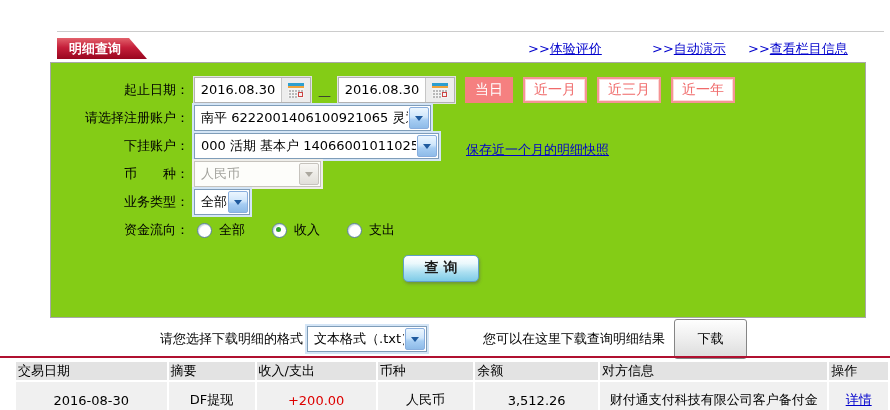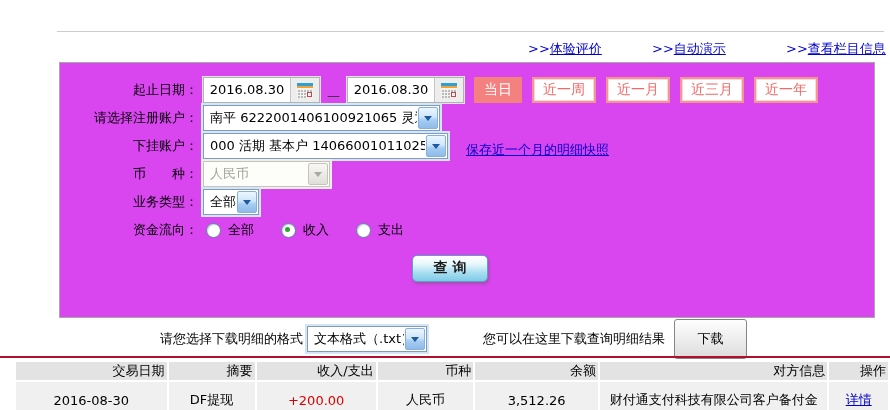--- a/index.html
+++ b/index.html
@@ -15,22 +15,22 @@
     color:#fff;font-weight:bold;font-size:13px;
     background:linear-gradient(180deg,#e2616b 0%,#c51f3a 45%,#99061f 100%);
     clip-path:polygon(0 0,calc(100% - 18px) 0,100% 100%,0 100%);}
 
   
   .toplink{position:absolute;top:40px;font-size:13px;color:#0000cc;white-space:nowrap;}
   .toplink .arr{text-decoration:none;}
   .toplink .lnk{text-decoration:underline;color:#0000cc;cursor:pointer;}
 
   
-  .form-box{position:absolute;left:59px;top:62px;width:814px;height:254px;
-    background:#d946ef;border:1px solid #a8a8a8;}
+  .form-box{position:absolute;left:50px;top:62px;width:814px;height:254px;
+    background:#84cc16;border:1px solid #a8a8a8;}
   .row{display:flex;align-items:center;height:28px;margin-top:0;}
   .row.first{margin-top:13px;}
   .row-label{width:138px;text-align:right;color:#000;white-space:pre;flex:none;}
   .ctrl{margin-left:5px;display:flex;align-items:flex-end;}
 
   
   .date-field{display:inline-flex;height:24px;border:1px solid #b2b2b2;background:#fff;
     box-shadow:0 0 0 1px #e2e2e2;align-items:stretch;}
   .date-text{width:86px;text-align:center;line-height:24px;font-size:13px;cursor:text;}
   .cal-btn{width:28px;background:#ededed;border-left:1px solid #c6c6c6;display:flex;
@@ -52,21 +52,21 @@
     display:flex;align-items:center;justify-content:center;}
   .xp-arrow::after{content:'';border-left:4px solid transparent;border-right:4px solid transparent;
     border-top:5px solid #1f5a9e;}
   .xp-select.disabled{border-color:#c6c3bd;box-shadow:0 0 0 2px #efeeea;color:#a2a29c;
     background:#fdfdfa;cursor:default;}
   .xp-select.disabled .xp-arrow{background:linear-gradient(180deg,#f8f7f4,#e1dfd9);border-color:#c6c3bd;}
   .xp-select.disabled .xp-arrow::after{border-top-color:#aba89f;}
 
   
   .blue-link{color:#0000cc;text-decoration:underline;cursor:pointer;white-space:nowrap;}
-  .snap-link{margin-left:18px;}
+  .snap-link{margin-left:27px;}
 
   
   .flow-group{display:flex;align-items:center;margin-left:8px;}
   .flow-option{display:flex;align-items:center;margin-right:27px;cursor:pointer;}
   .radio{width:13px;height:13px;border-radius:50%;border:1px solid #5b7e9e;background:#fff;
     box-shadow:inset 1px 1px 1px #c9d7e2;margin-right:7px;position:relative;flex:none;}
   .radio.checked::after{content:'';position:absolute;left:3px;top:3px;width:5px;height:5px;
     border-radius:50%;background:#2ea52e;}
 
   
@@ -84,44 +84,47 @@
   .dl-select{width:118px;margin-left:4px;}
   .dl-hint{margin-left:56px;font-family:Liberation Mono, monospace;}
   .dl-btn{width:73px;height:40px;margin-left:9px;border:1px solid #858585;border-radius:3px;
     background:linear-gradient(180deg,#fefefe 0%,#ececec 55%,#dcdcdc 100%);
     font-size:13px;color:#000;cursor:pointer;
     font-family:"DejaVu Sans","Liberation Sans",sans-serif;}
 
   
   .red-line{position:absolute;left:0;top:356px;width:890px;height:2px;background:#b01030;}
   .result-table{position:absolute;left:14px;top:360px;border-collapse:separate;border-spacing:2px;}
-  .result-table th{background:#e3e3e3;font-weight:normal;font-size:13px;text-align:right;
+  .result-table th{background:#e3e3e3;font-weight:normal;font-size:13px;text-align:left;
     height:17px;padding:0 2px;white-space:nowrap;}
   .result-table td{background:#f0f0f0;font-size:13px;text-align:center;height:20px;
     padding:8px 2px;white-space:nowrap;}
   .col-date{width:150px;} .col-summary{width:84px;} .col-amount{width:118px;}
   .col-currency{width:94px;} .col-balance{width:122px;} .col-counterparty{width:224px;}
   .col-action{width:56px;}
   .amount-in{color:#dd0000;}
 </style>
 </head>
 <body>
 
 <div class="screen">
 
   <div class="top-divider"></div>
 
+  <div class="tab">
+    <span>明细查询</span>
+  </div>
 
   <span class="toplink" style="left:528px;">
     <span class="arr">&gt;&gt;</span><span class="lnk">体验评价</span>
   </span>
   <span class="toplink" style="left:652px;">
     <span class="arr">&gt;&gt;</span><span class="lnk">自动演示</span>
   </span>
-  <span class="toplink" style="left:786px;">
+  <span class="toplink" style="left:748px;">
     <span class="arr">&gt;&gt;</span><span class="lnk">查看栏目信息</span>
   </span>
 
   <div class="form-box">
 
     <div class="row first">
       <span class="row-label">起止日期：</span>
       <span class="ctrl">
         <span class="date-field">
           <span class="date-text">2016.08.30</span>
@@ -166,21 +169,20 @@
                   <rect x="7" y="10" width="2" height="2"></rect>
                 <rect x="1" y="13" width="2" height="2"></rect>
                   <rect x="4" y="13" width="2" height="2"></rect>
                   <rect x="7" y="13" width="2" height="2"></rect>
               </g>
               <rect x="10.5" y="9.5" width="4" height="4" fill="none" stroke="#cc4444" stroke-width="1"></rect>
             </svg>
           </span>
         </span>
         <button class="qbtn active">当日</button>
-        <button class="qbtn">近一周</button>
         <button class="qbtn">近一月</button>
         <button class="qbtn">近三月</button>
         <button class="qbtn">近一年</button>
       </span>
     </div>
 
     <div class="row">
       <span class="row-label">请选择注册账户：</span>
       <span class="ctrl">
         <span class="xp-select" style="width:235px;">

